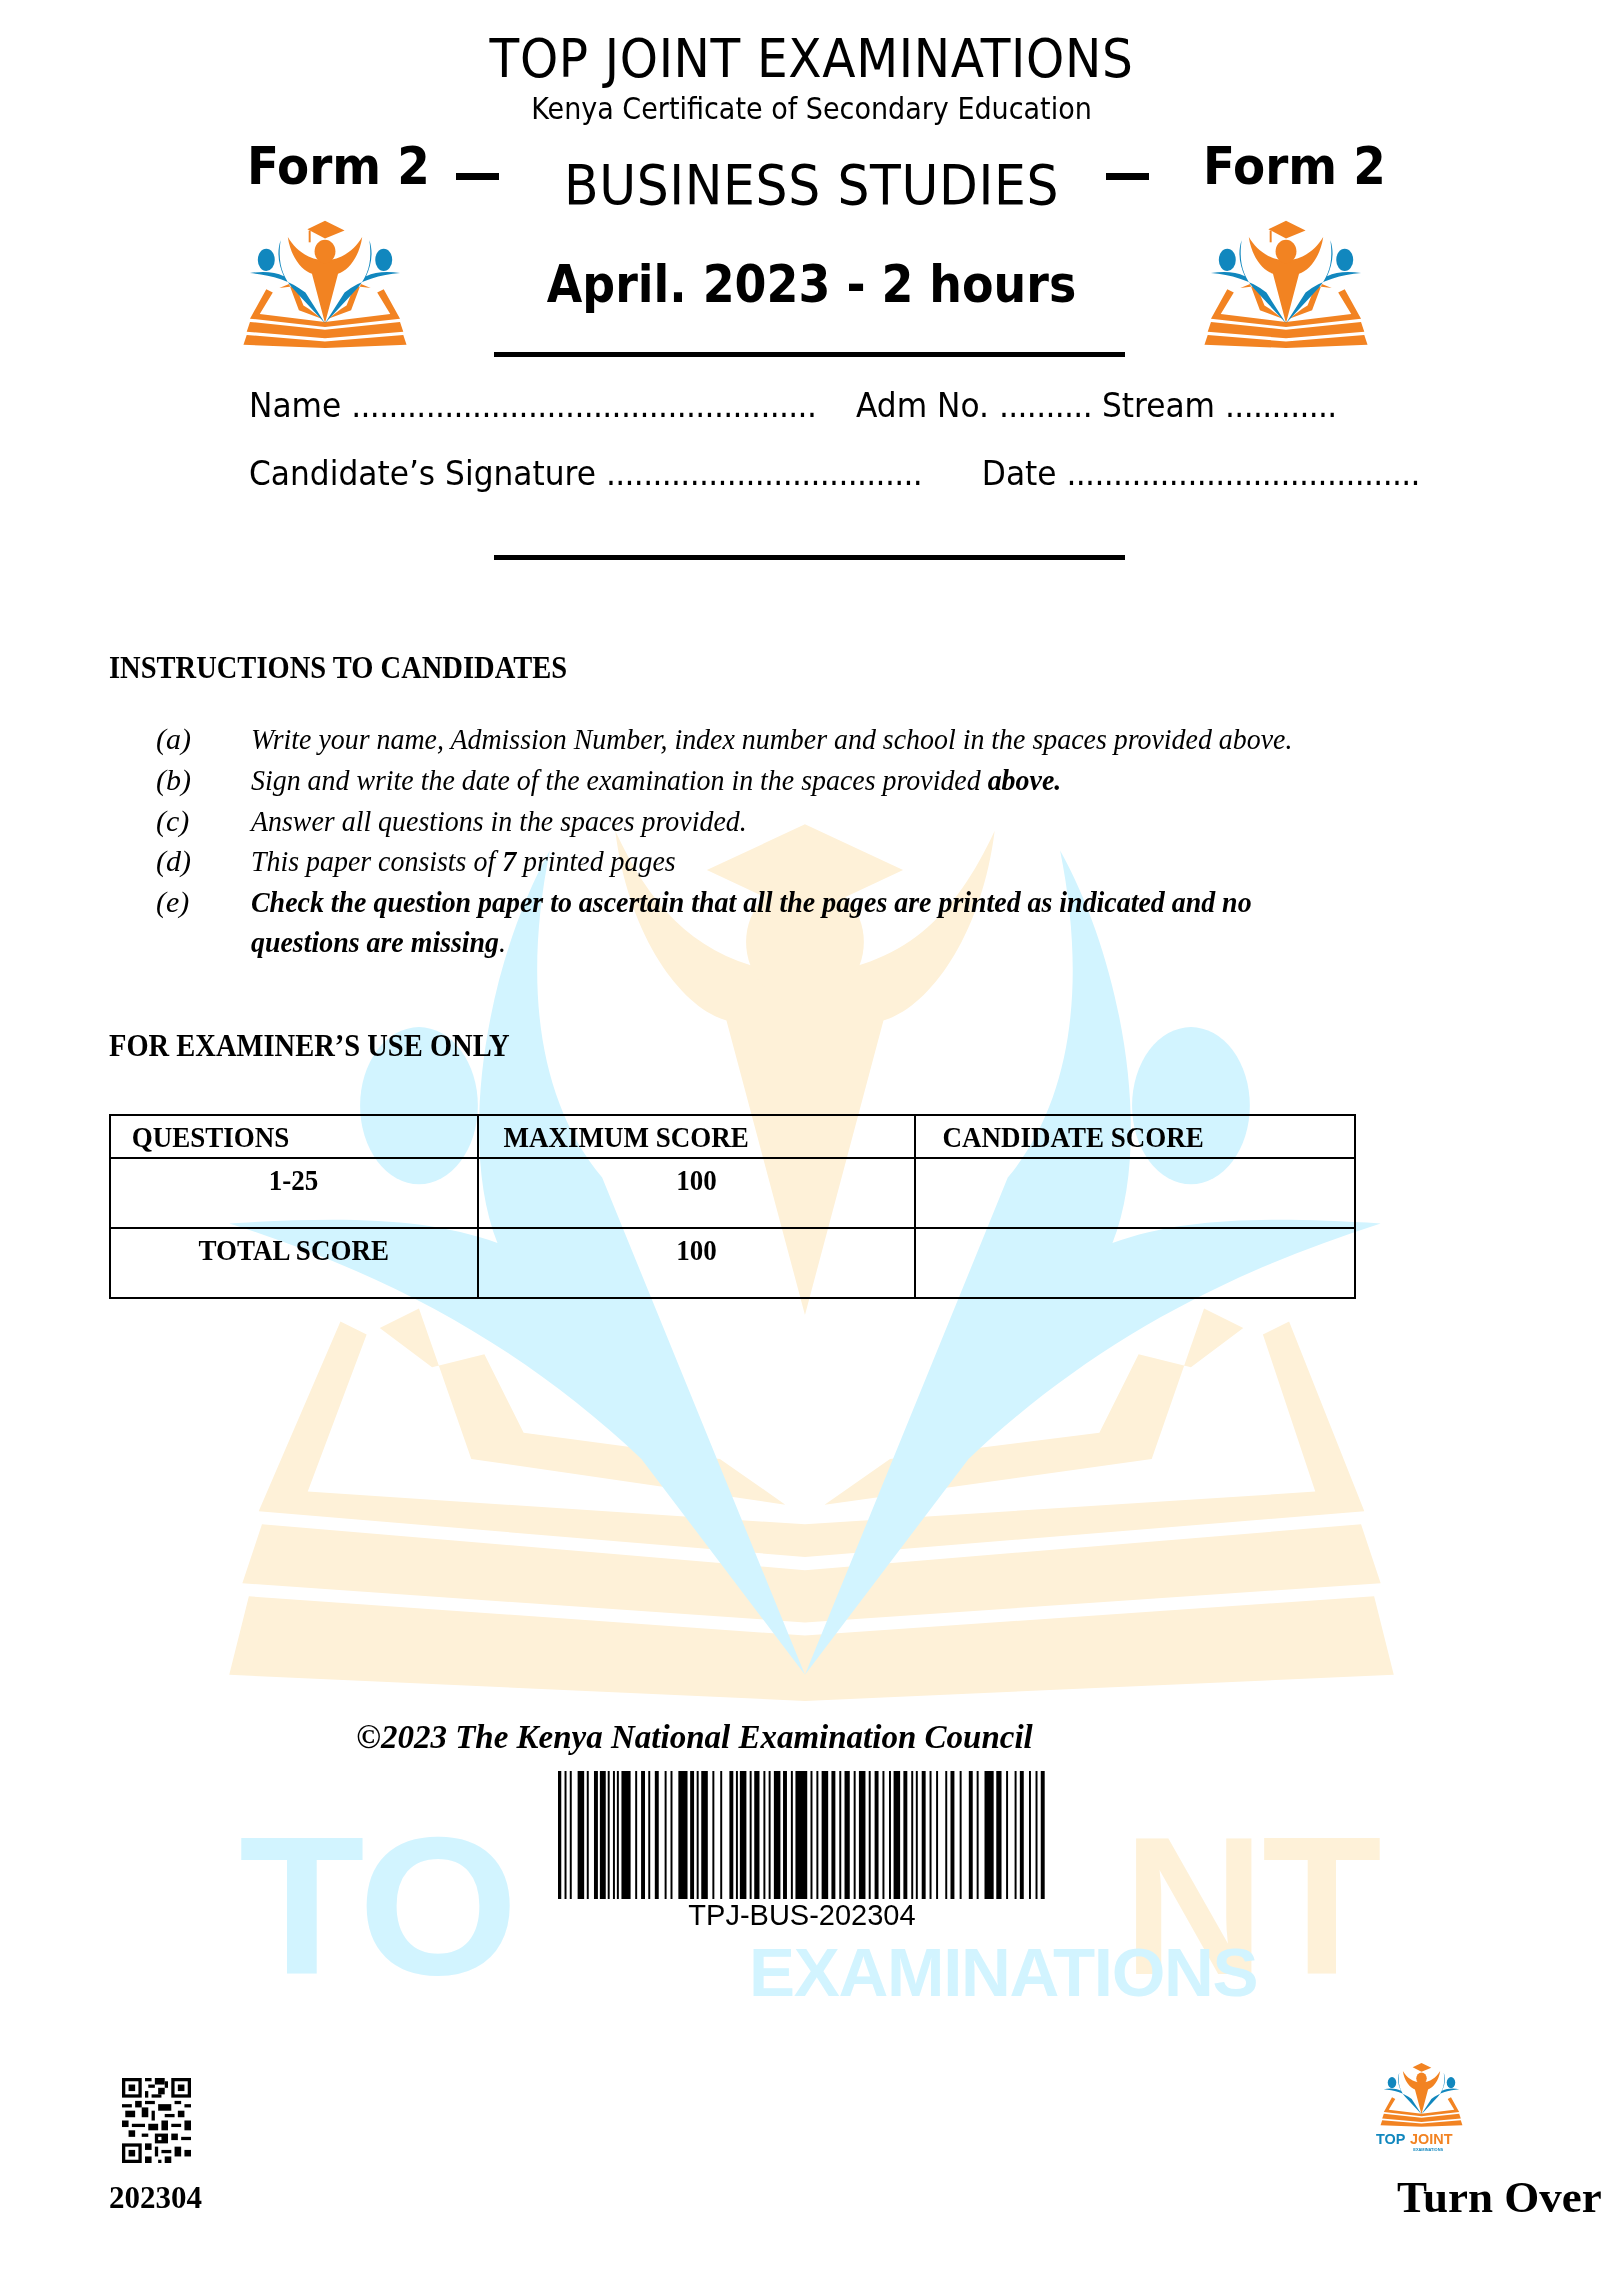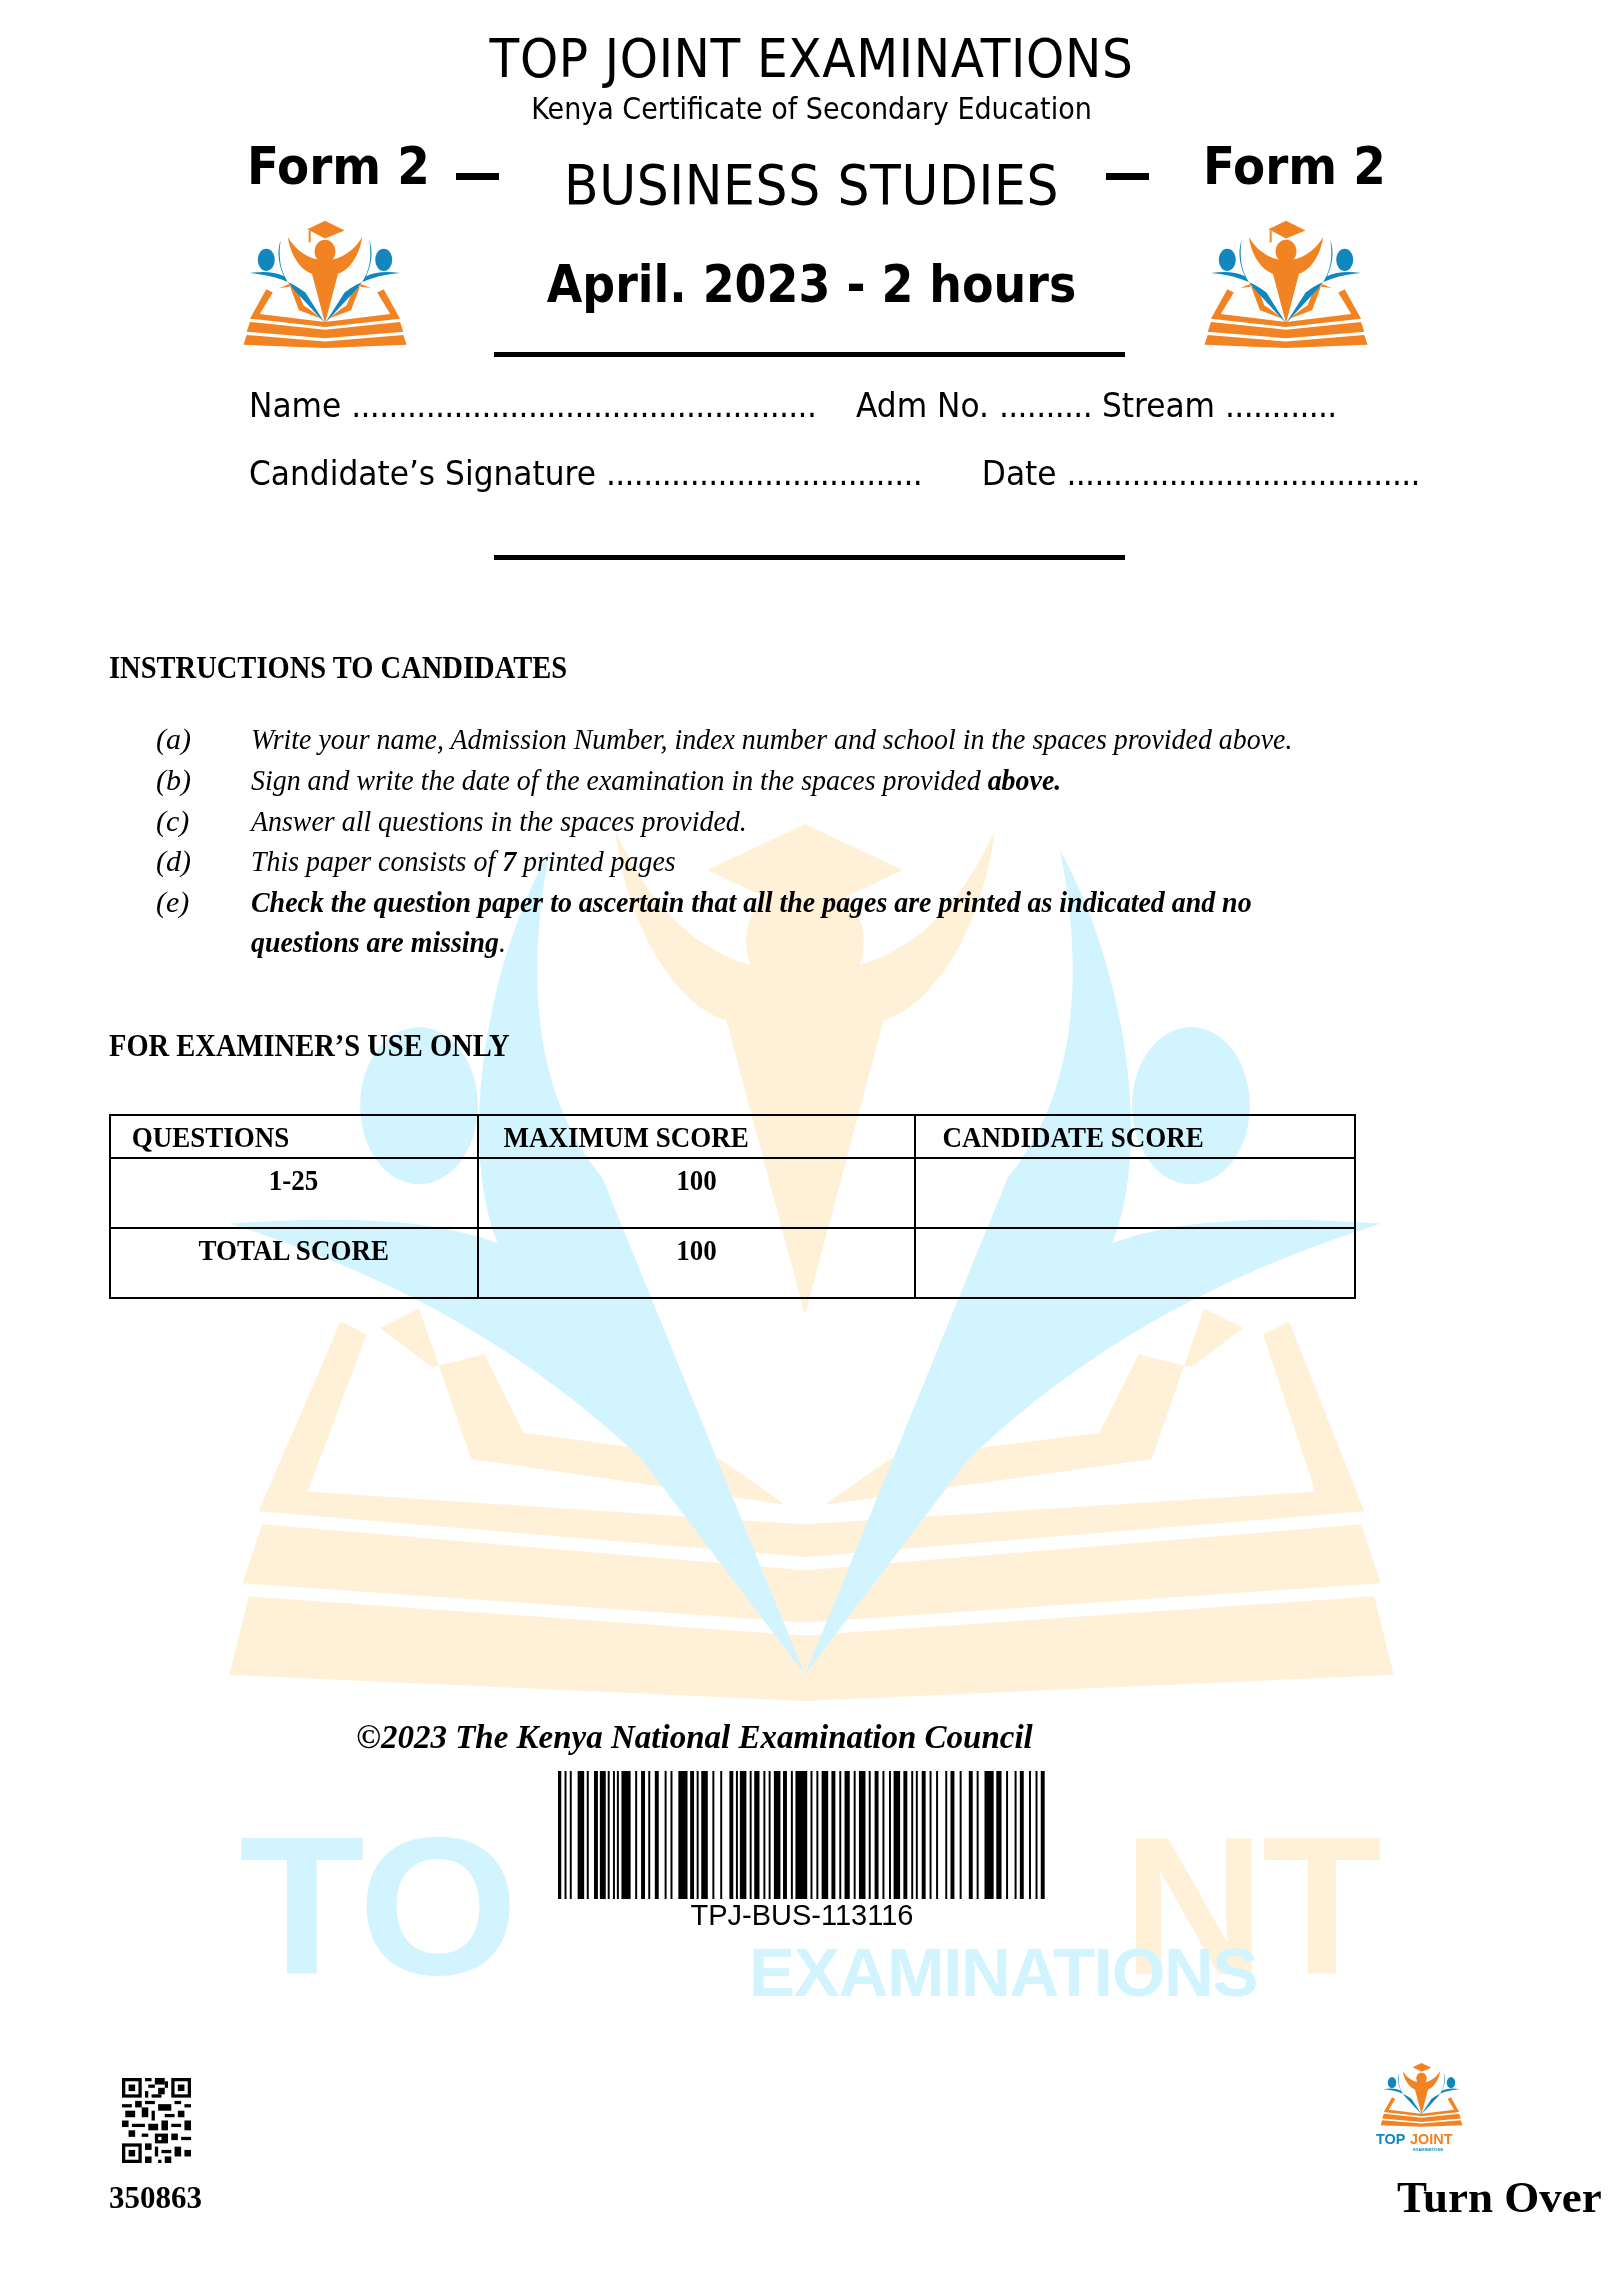--- a/index.html
+++ b/index.html
@@ -275,21 +275,21 @@
         <rect x="652" y="0" width="14" height="196"></rect>
       <rect x="670" y="0" width="8" height="196"></rect>
         <rect x="685" y="0" width="3" height="196"></rect>
         <rect x="698" y="0" width="3" height="196"></rect>
       <rect x="706" y="0" width="6" height="196"></rect>
         <rect x="720" y="0" width="3" height="196"></rect>
         <rect x="730" y="0" width="3" height="196"></rect>
       <rect x="738" y="0" width="6" height="196"></rect>
     </g>
   </svg>
-  <div id="barcode-text" class="abs sansn">TPJ-BUS-113116</div>
+  <div id="barcode-text" class="abs sansn">TPJ-BUS-202304</div>
 
   <svg id="qr-code" class="abs" viewBox="0 0 21 26" preserveAspectRatio="none">
     <g fill="#000">
       <rect x="0" y="0" width="6" height="6"></rect>
         <rect x="1" y="1" width="4" height="4" fill="#fff"></rect>
         <rect x="2" y="2" width="2" height="2"></rect>
       <rect x="15" y="0" width="6" height="6"></rect>
         <rect x="16" y="1" width="4" height="4" fill="#fff"></rect>
         <rect x="17" y="2" width="2" height="2"></rect>
       <rect x="0" y="20" width="6" height="6"></rect>
@@ -328,21 +328,21 @@
       <rect x="7" y="20" width="2" height="2"></rect>
         <rect x="10" y="21" width="1" height="3"></rect>
         <rect x="12" y="22" width="3" height="1"></rect>
         <rect x="16" y="21" width="2" height="3"></rect>
       <rect x="19" y="22" width="2" height="2"></rect>
         <rect x="7" y="24" width="2" height="2"></rect>
         <rect x="13" y="24" width="2" height="2"></rect>
         <rect x="11" y="25" width="1" height="1"></rect>
     </g>
   </svg>
-  <div id="paper-code" class="abs serif">350863</div>
+  <div id="paper-code" class="abs serif">202304</div>
 
   <svg id="logo-footer" class="abs" viewBox="0 0 145 148">
     <g transform="translate(10,0) scale(0.5)">
       <g fill="#F28322">
         <polygon points="0,205 125,210 250,205 245,190 125,200 5,190"></polygon>
         <polygon points="5,185 125,195 245,185 240,170 125,182 10,170"></polygon>
         <polygon points="10,165 125,178 240,165 215,120 205,125 225,158 125,170 25,158 45,125 35,120"></polygon>
         <path d="M 68,40 C 72,70 90,92 105,96 L 125,172 L 145,96 C 160,92 178,70 182,40 C 170,60 152,74 125,76 C 98,74 80,60 68,40 Z"></path>
         <ellipse cx="125" cy="62" rx="16" ry="18"></ellipse>
         <polygon points="98,28 125,15 155,30 125,42"></polygon>

